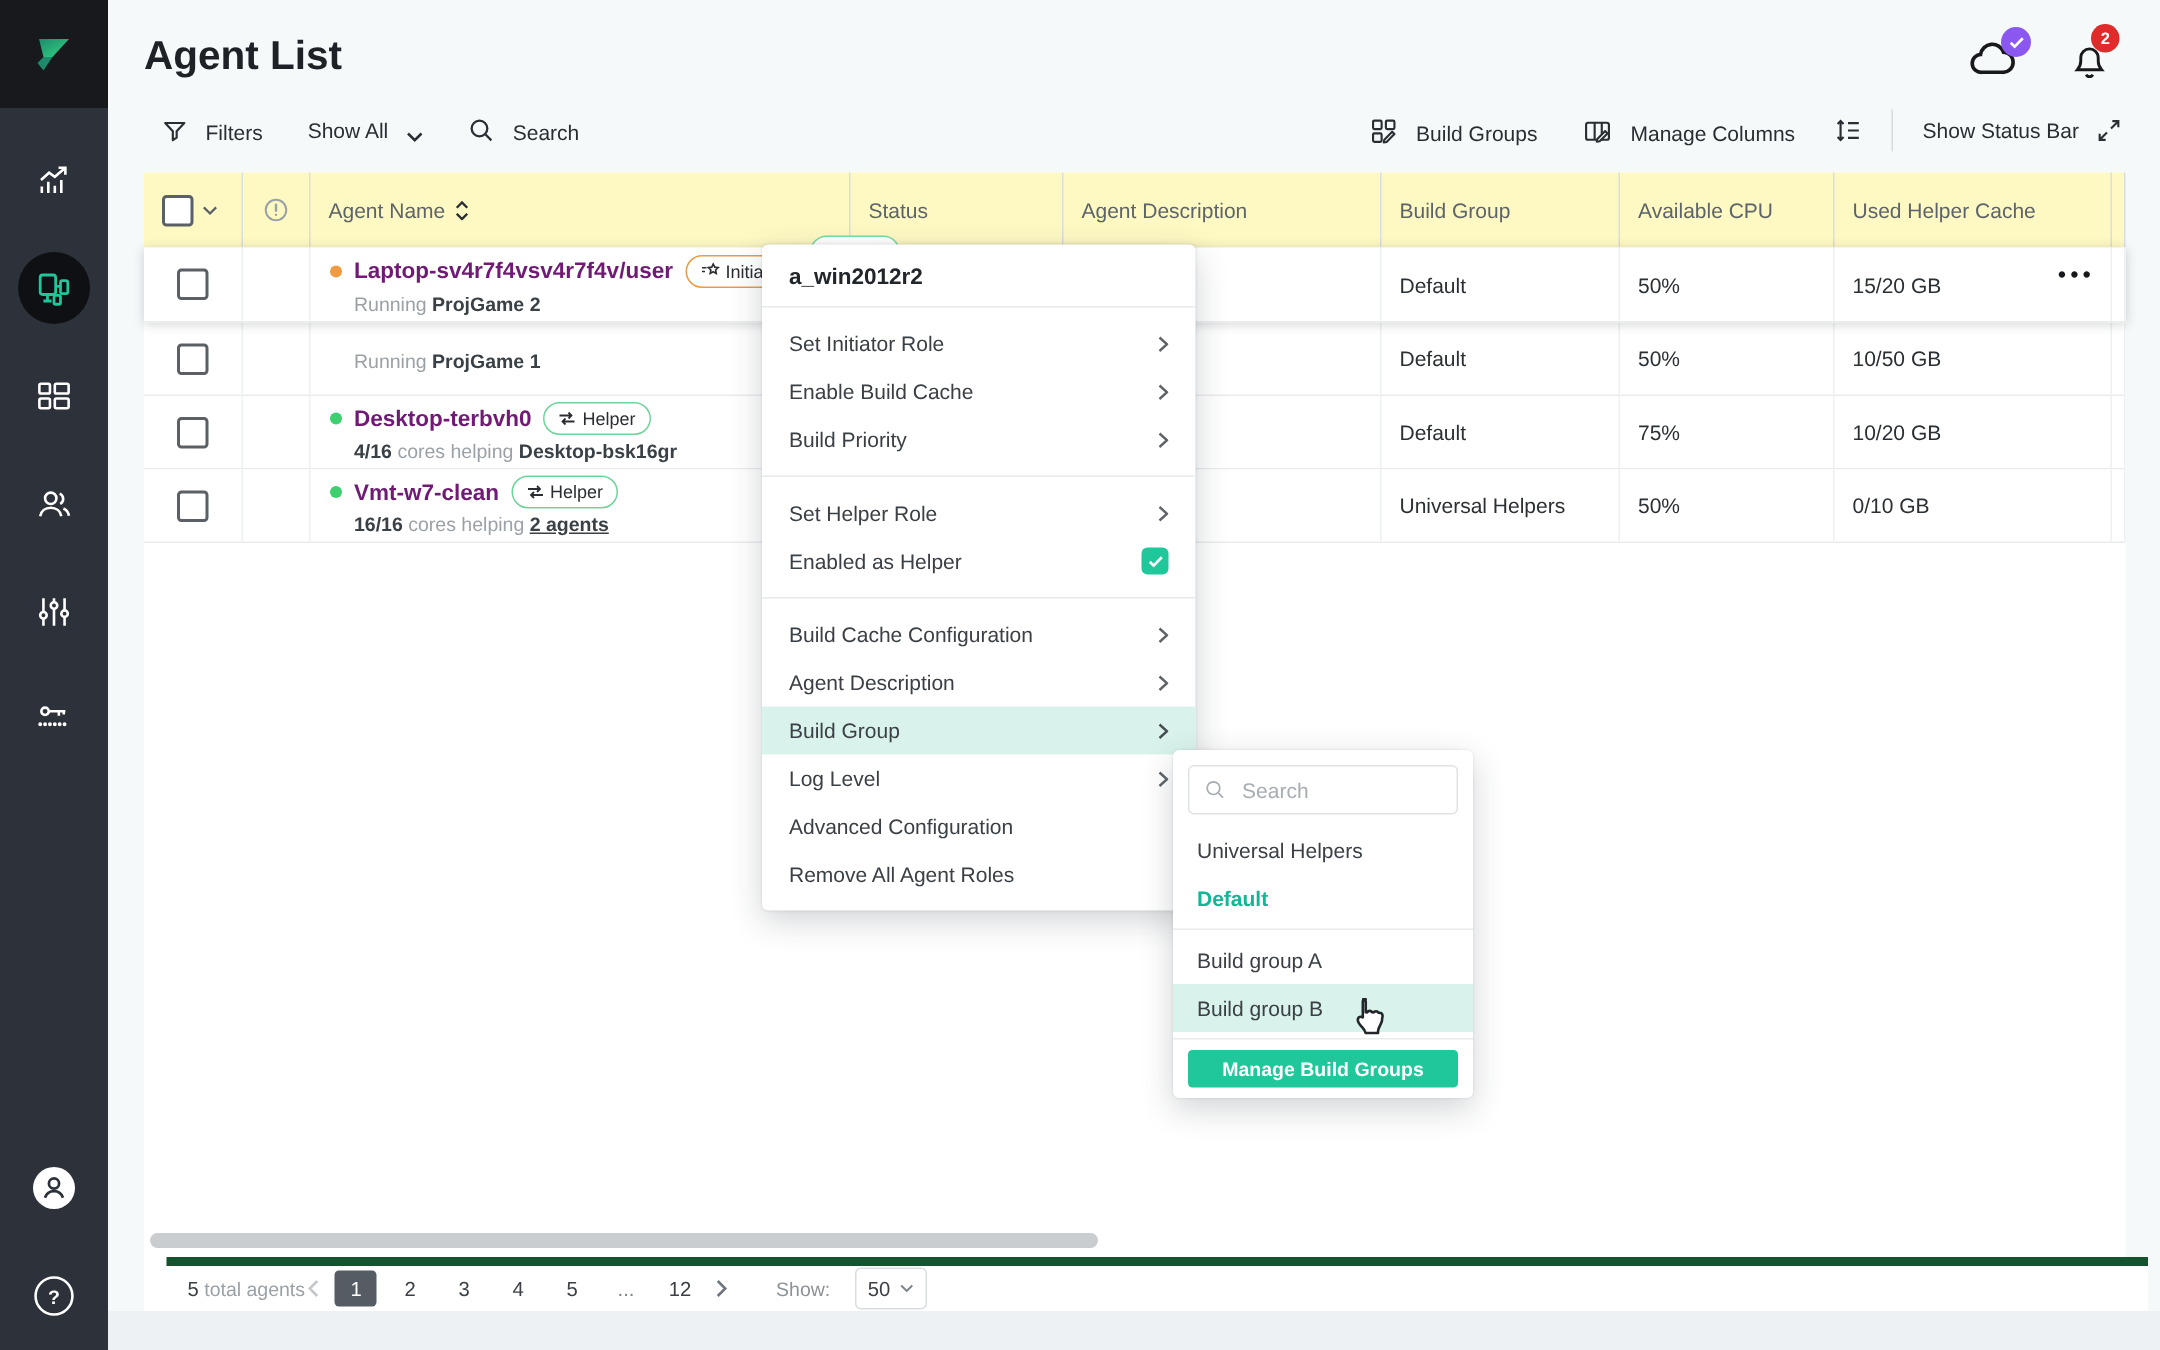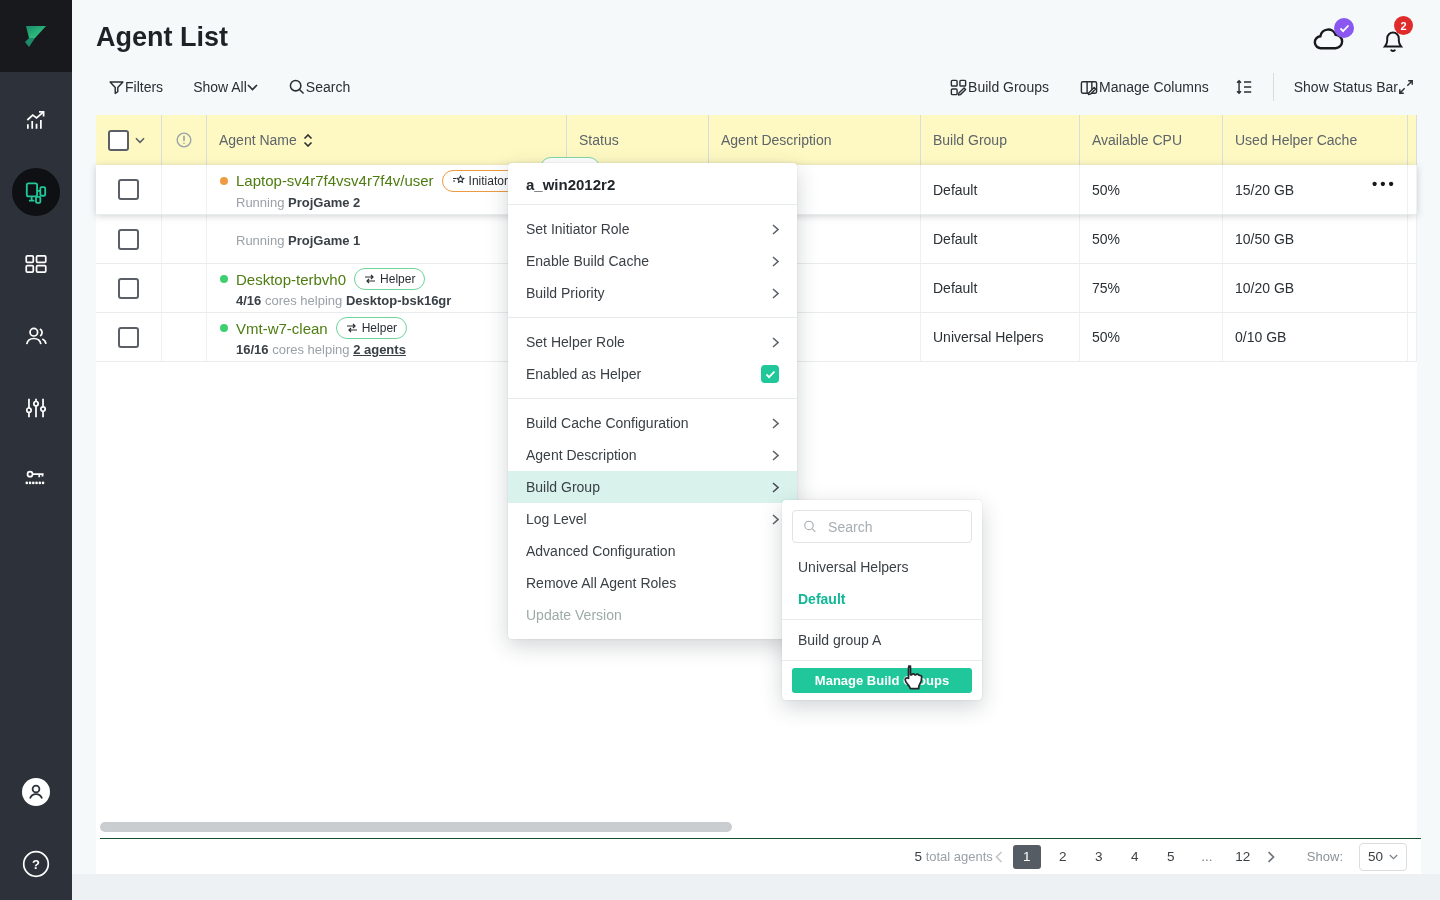--- a/index.html
+++ b/index.html
@@ -15,38 +15,38 @@
   
   .page-title{position:absolute;left:96px;top:22px;font-size:27px;font-weight:700;color:#1e2226;z-index:2}
   .cloud-wrap{position:absolute;left:1312px;top:26px;z-index:2}
   .cloud-badge{position:absolute;left:22px;top:-8px;width:20px;height:20px;border-radius:50%;background:#8a57f0;display:flex;align-items:center;justify-content:center}
   .bell-wrap{position:absolute;left:1380px;top:26px;z-index:2}
   .bell-badge{position:absolute;left:14px;top:-10px;width:19px;height:19px;border-radius:50%;background:#e02b2b;color:#fff;font-size:11px;font-weight:700;display:flex;align-items:center;justify-content:center}
 
   
   .toolbar-left{position:absolute;left:108px;top:72px;height:30px;display:flex;align-items:center;gap:30px;font-size:14px;color:#2a2e33;z-index:2}
   .toolbar-right{position:absolute;right:26px;top:72px;height:30px;display:flex;align-items:center;font-size:14px;color:#2a2e33;z-index:2}
-  .tb-item{display:flex;align-items:center;gap:0;cursor:default}
+  .tb-item{display:flex;align-items:flex-end;gap:12px;cursor:default}
   .tb-div{width:1px;height:28px;background:#d8dcde;margin:0 20px}
 
   
   .card{position:absolute;left:96px;top:115px;width:1321px;height:759px;background:#fff;z-index:1}
   .grid-cols{display:grid;grid-template-columns:66px 45px 360px 142px 212px 159px 143px 185px 9px}
   .thead{height:50px;background:#fef9c3;font-size:14px;color:#5d646a}
   .th{display:flex;align-items:center;gap:6px;padding:0 12px;border-right:1px solid #d9dde0;overflow:hidden;white-space:nowrap}
   .th.center{justify-content:center;padding:0}
   .trow{height:48px;border-bottom:1px solid #e9eced;background:#fff;position:relative}
   .trow.elevated{height:49px;z-index:3;box-shadow:0 1px 7px rgba(40,50,60,.22)}
   .td{border-right:1px solid #eef1f2;display:flex;flex-direction:column;justify-content:center;padding:0 12px;font-size:14px;color:#2b3035;overflow:hidden;white-space:nowrap}
   .td.center{align-items:center;padding:0}
   .row-check{width:17px;height:17px;border:2px solid #5a6066;border-radius:3px;background:#fff}
   .name-line{display:flex;align-items:center}
   .dot{width:8px;height:8px;border-radius:50%;margin-right:8px;flex:0 0 auto}
   .dot.orange{background:#f09b42}.dot.green{background:#3ecf6e}
-  .agent-name{font-size:15px;font-weight:400;color:#4d7c0f}
+  .agent-name{font-size:15px;font-weight:700;color:#701a75}
   .badge{display:inline-flex;align-items:center;gap:4px;height:20px;padding:0 9px;border-radius:11px;border:1px solid;font-size:12px;color:#2a2e33;margin-left:8px;background:#fff;flex:0 0 auto}
   .badge.orange{border-color:#eb9b43}.badge.green{border-color:#6fd49b}
   .sub-line{font-size:13px;color:#9aa1a7;margin-top:3px;padding-left:16px}
   .sub-line .dk{color:#394046;font-weight:700}
   .sub-line .lk{color:#394046;font-weight:600;text-decoration:underline}
   .kebab{position:absolute;left:1276px;top:10px;font-size:15px;font-weight:700;letter-spacing:3px;color:#16181b;cursor:default}
   .hidden-badge{position:absolute;left:540px;top:157px;width:58px;height:22px;border:1.5px solid #7ed8a4;border-radius:11px;background:#fff;z-index:4}
 
   
   .ctx{position:absolute;left:508px;top:163px;width:289px;background:#fff;border-radius:4px;box-shadow:0 7px 22px rgba(30,40,50,.2),0 0 2px rgba(30,40,50,.12);z-index:10}
@@ -66,21 +66,21 @@
   .sm-item{height:32px;display:flex;align-items:center;padding:0 16px;font-size:14px;color:#3b4046;cursor:default}
   .sm-item.selected{color:#12b795;font-weight:700}
   .sm-item.hl{background:#d9f3ec}
   .sm-div{border-top:1px solid #e8ebec;margin:4px 0}
   .sm-footer{border-top:1px solid #e8ebec;margin-top:4px;padding:7px 10px}
   .manage-btn{height:25px;background:#1fc79a;border-radius:3px;color:#fff;font-size:13px;font-weight:700;display:flex;align-items:center;justify-content:center;cursor:default}
   .hand-cursor{position:absolute;left:898px;top:662px;z-index:12}
 
   
   .hscroll{position:absolute;left:4px;bottom:42px;width:632px;height:10px;border-radius:5px;background:#c9cdd0}
-  .card-footer{position:absolute;left:4px;bottom:0;width:100%;height:36px;background:#fff;border-top:1px solid #14532d;display:flex;align-items:center;justify-content:flex-end;padding:0 14px;box-sizing:border-box}
+  .card-footer{position:absolute;left:15px;bottom:0;width:100%;height:36px;background:#fff;border-top:6px solid #14532d;display:flex;align-items:center;justify-content:flex-start;padding:0 14px;box-sizing:border-box}
   .total{font-size:13px;color:#9aa1a7}
   .total .n{color:#3a4046;font-size:13.5px}
   .pager{display:flex;align-items:center;gap:8px}
   .pg{min-width:24px;height:24px;border-radius:3px;display:flex;align-items:center;justify-content:center;font-size:13.5px;color:#3b4046;padding:0 2px;cursor:default}
   .pg.active{background:#565c63;color:#fff}
   .pg.ellipsis{color:#7c838a}
   .pg-chev{display:flex;align-items:center;padding:0 2px}
   .show-label{font-size:13px;color:#8c9298;margin:0 8px 0 22px}
   .psize{width:48px;height:28px;border:1px solid #d9dde0;border-radius:4px;display:flex;align-items:center;justify-content:space-between;padding:0 8px;font-size:13.5px;color:#3b4046;background:#fff;box-sizing:border-box;cursor:default}
   .bottom-strip{position:absolute;left:72px;top:874px;right:0;bottom:0;background:#edf1f3}
@@ -492,38 +492,36 @@
       <svg width="7" height="11" viewBox="0 0 7 11">
           <path d="M1 1l5 4.5L1 10" stroke="#5d646a" stroke-width="1.6" fill="none"></path>
         </svg>
     </div>
     <div class="ctx-item">
       <span>Advanced Configuration</span>
     </div>
     <div class="ctx-item">
       <span>Remove All Agent Roles</span>
     </div>
-    <div class="ctx-item disabled">
-      <span>Update Version</span>
-    </div>
   </div>
 </div>
 
 <div class="sub-menu">
   <div class="search-box">
     <svg width="17" height="17" viewBox="0 0 20 20" fill="none" stroke="#a7adb2" stroke-width="1.6">
       <circle cx="8.5" cy="8.5" r="6"></circle>
         <path d="M13 13l4.5 4.5"></path>
     </svg>
     <input type="text" placeholder="Search" style="">
   </div>
   <div class="sm-item">Universal Helpers</div>
   <div class="sm-item selected">Default</div>
   <div class="sm-div"></div>
   <div class="sm-item">Build group A</div>
+  <div class="sm-item hl">Build group B</div>
   <div class="sm-footer">
     <div class="manage-btn">Manage Build Groups</div>
   </div>
 </div>
 
 <div class="hand-cursor">
   <svg width="28" height="30" viewBox="0 0 24 26">
     <path d="M9.2 3.6c.9 0 1.5.7 1.5 1.5v6l.9.1c.2-.5.8-.9 1.4-.9.6 0 1.1.3 1.4.8l.9.1c.2-.4.7-.7 1.3-.7.6 0 1.2.4 1.4.9l.9.1c.8 0 1.5.7 1.5 1.5 0 2.7-.6 4.5-1.5 5.9-.6 1-1.1 2.1-1.1 3.2v1H10.6c-.3-1.3-1.1-2.4-2.1-3.5-1.1-1.2-2.4-2.5-2.4-4.2 0-1 .8-1.7 1.7-1.7.5 0 .9.2 1.2.4V5.1c0-.8.7-1.5 1.7-1.5z" fill="#fff" stroke="#23272b" stroke-width="1.5" stroke-linejoin="round"></path>
   </svg>
 </div>

